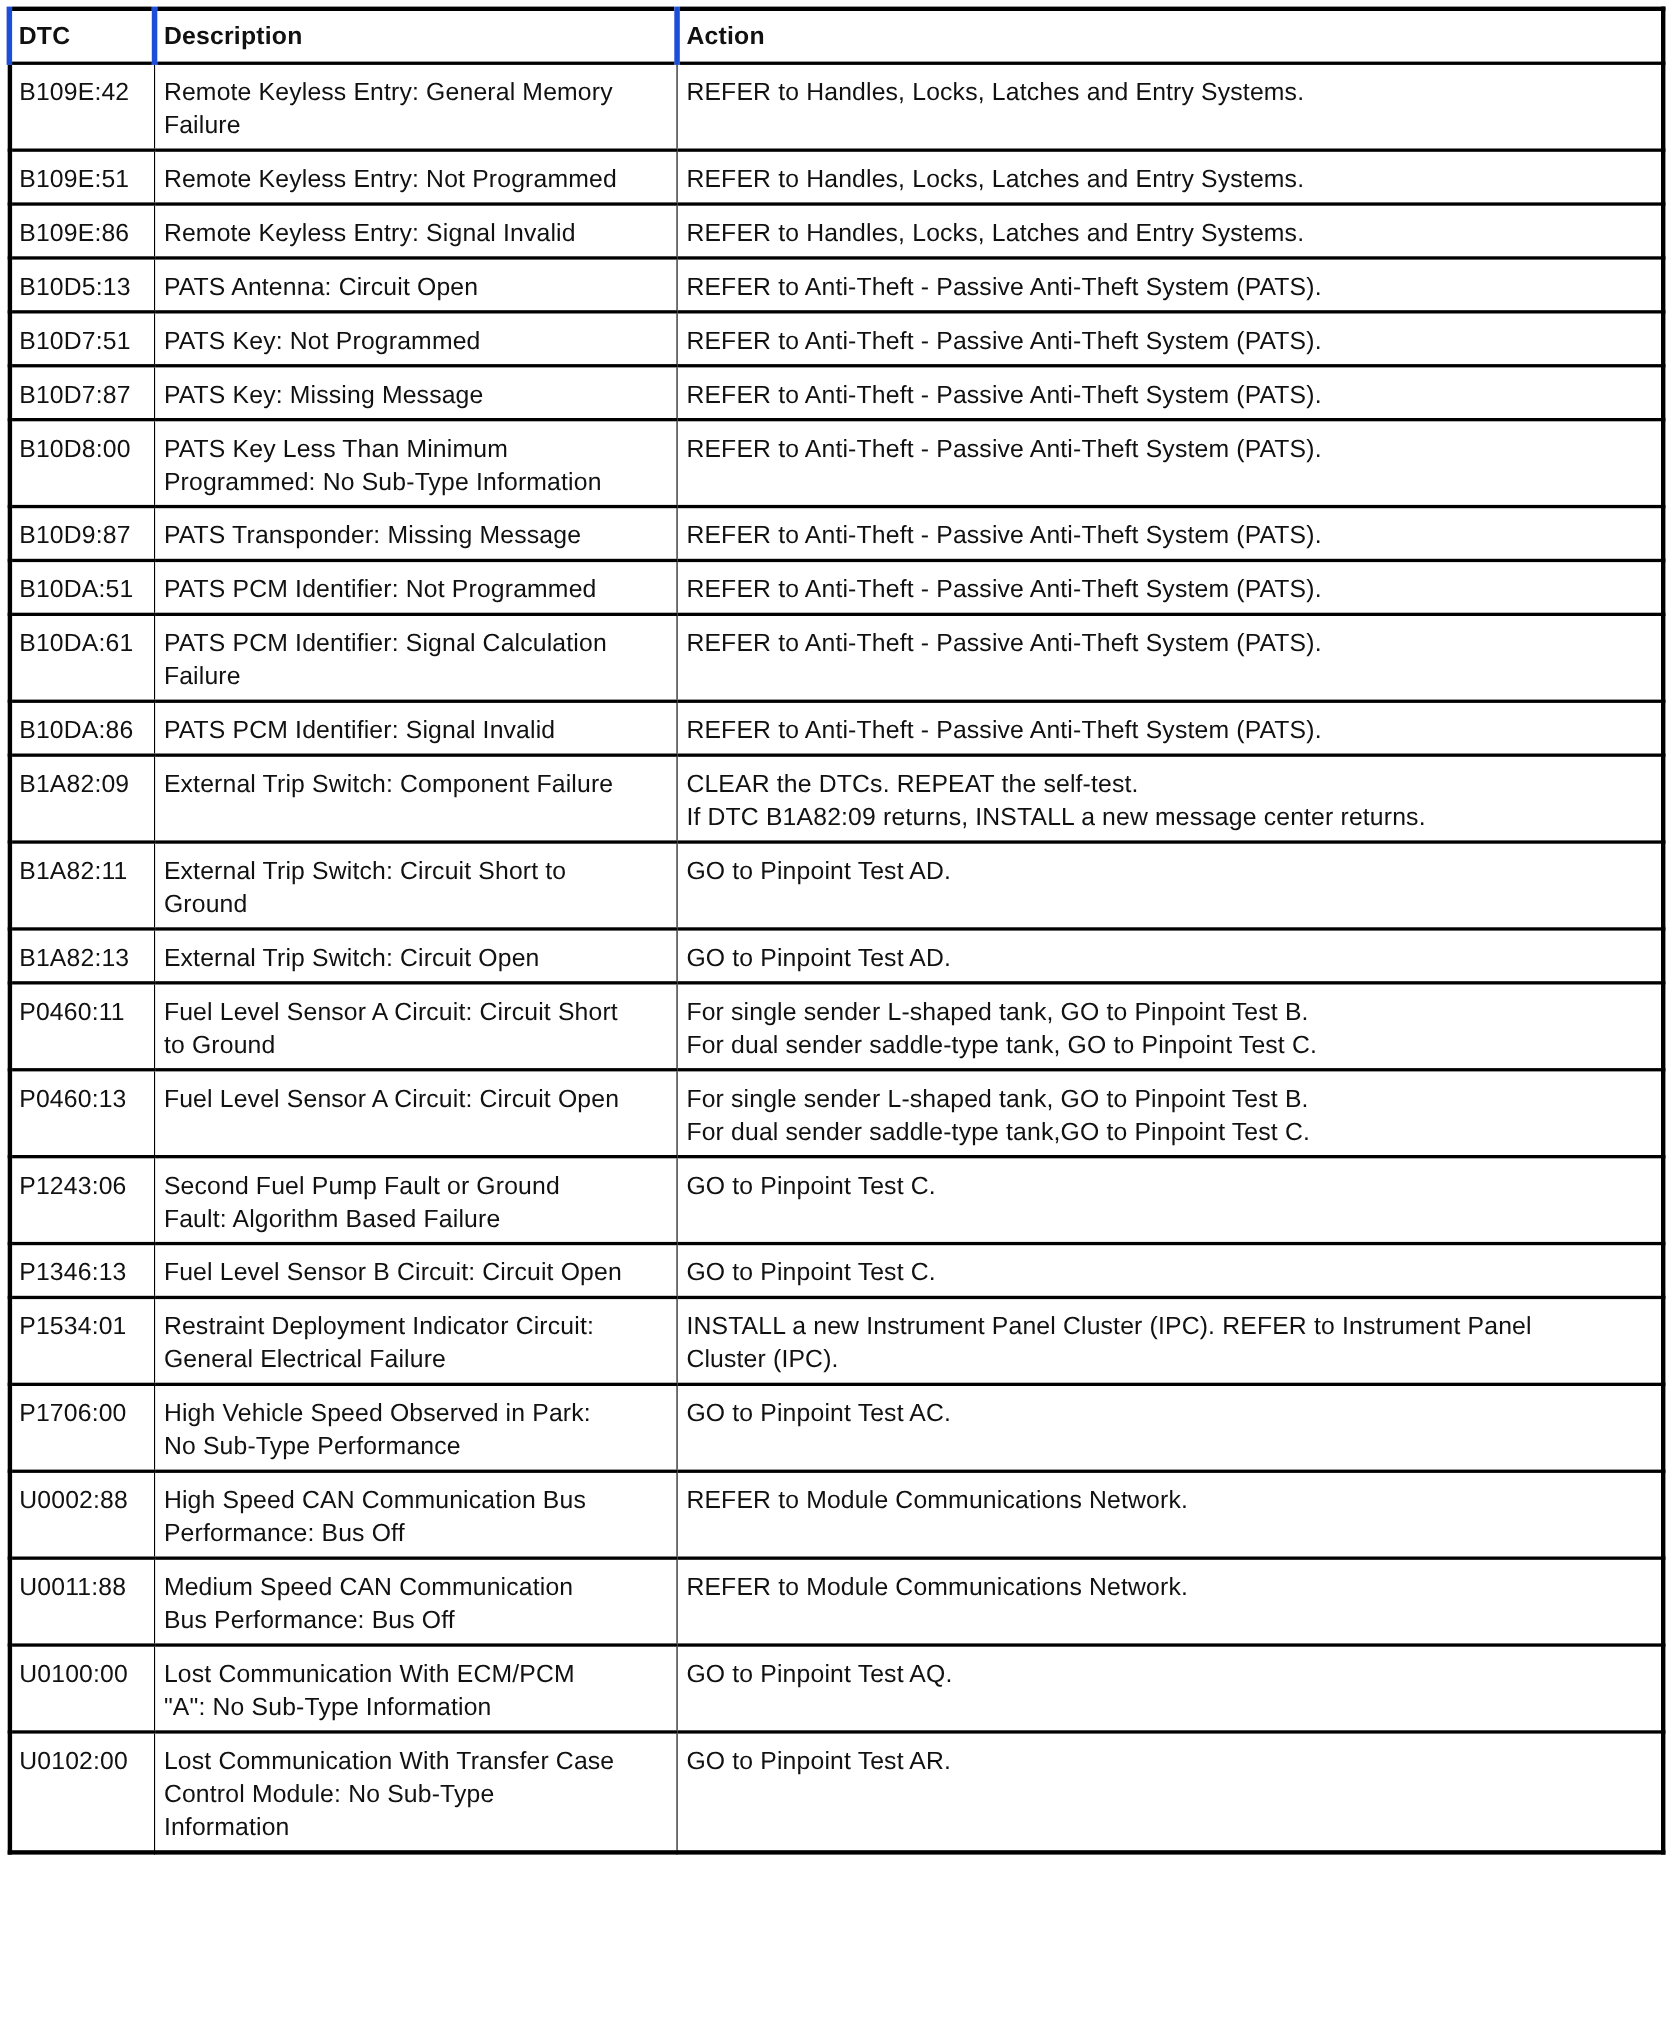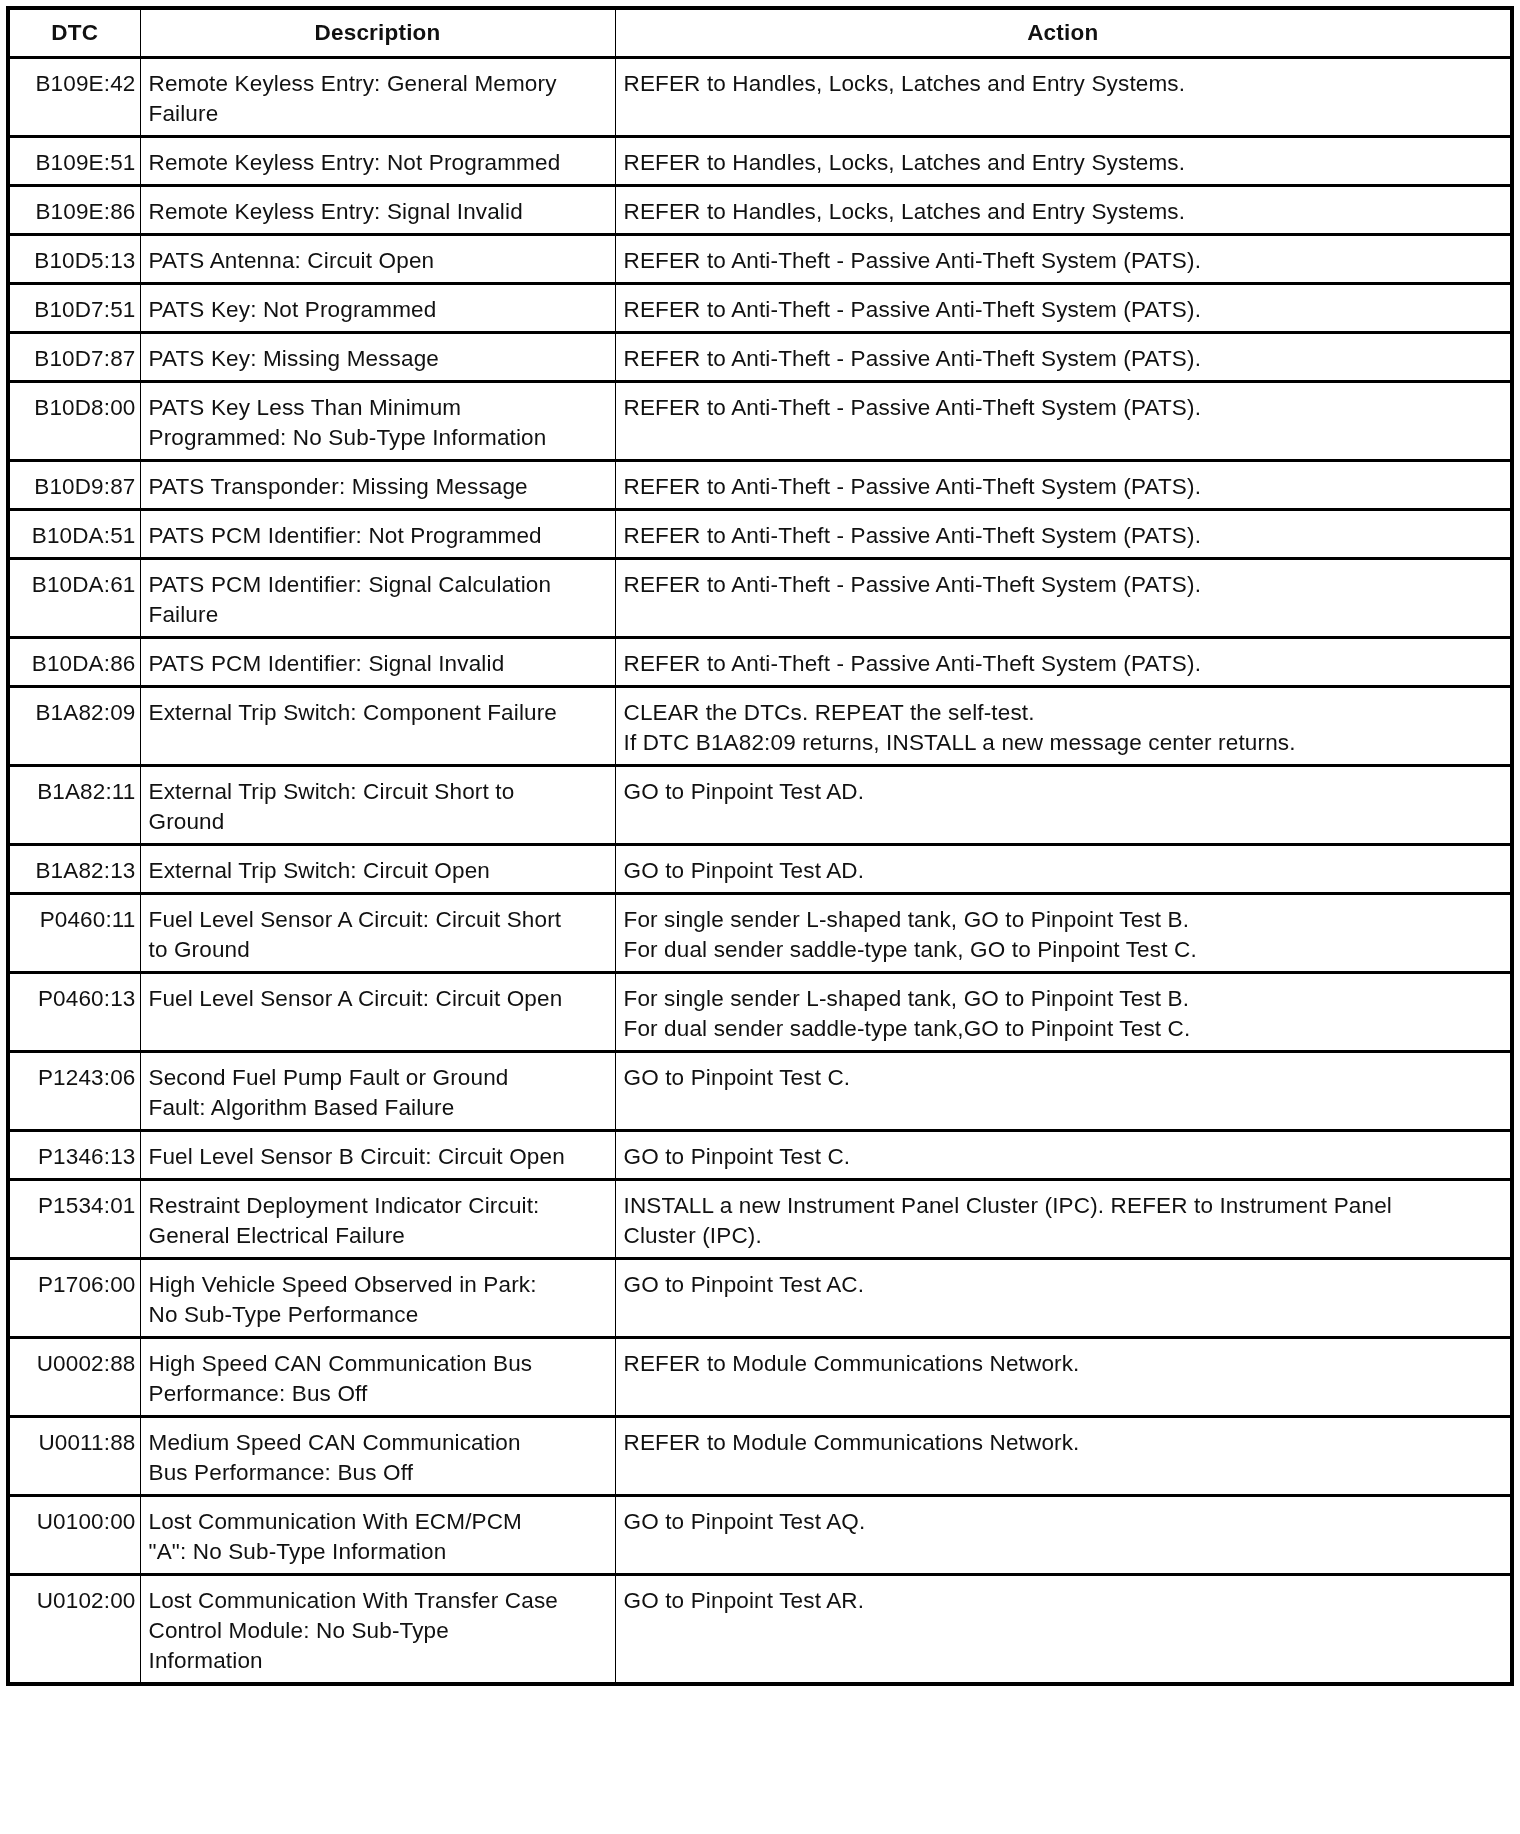--- a/index.html
+++ b/index.html
@@ -12,39 +12,39 @@
     font-family: "Liberation Sans", sans-serif;
     font-size: 22.5px;
     color: #111111;
     border: 4px solid #000000;
   }
   table.dtc col.c1 { width: 132px; }
   table.dtc col.c2 { width: 475px; }
   table.dtc col.c3 { width: auto; }
   table.dtc th {
     font-weight: bold;
-    text-align: center;
+    text-align: left;
     height: 46px;
     padding: 0 6px;
-    border-left: 1px solid #1d4ed8;
+    border-left: 5px solid #1d4ed8;
     border-right: 1px solid #000;
     border-bottom: 3px solid #000;
     vertical-align: middle;
     letter-spacing: 0.2px;
   }
   table.dtc td {
     vertical-align: top;
     padding: 10px 8px 6px 8px;
     line-height: 30px;
     border-left: 1px solid #000;
     border-right: 1px solid #000;
     border-bottom: 3px solid #000;
     letter-spacing: 0.15px;
   }
-  table.dtc td.dtc-code { padding-left: 7px; padding-right: 4px; white-space: nowrap; text-align: right; }
+  table.dtc td.dtc-code { padding-left: 7px; padding-right: 4px; white-space: nowrap; }
   table.dtc tr.single td { height: 29px; }
   table.dtc tr.double td { height: 60px; }
   table.dtc tr.triple td { height: 90px; }
   .line { display: block; }
 </style>
 </head>
 <body>
 
 <div class="wrap">
   <table class="dtc">

